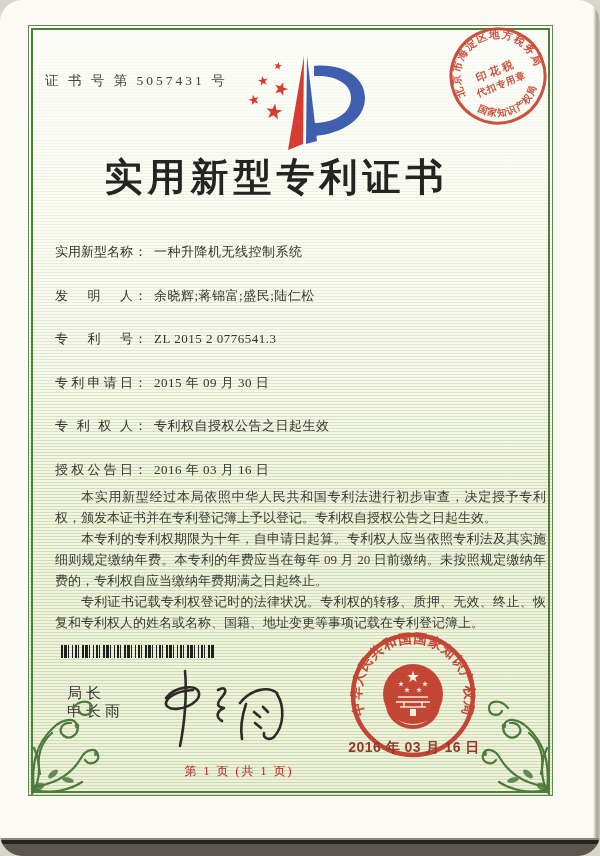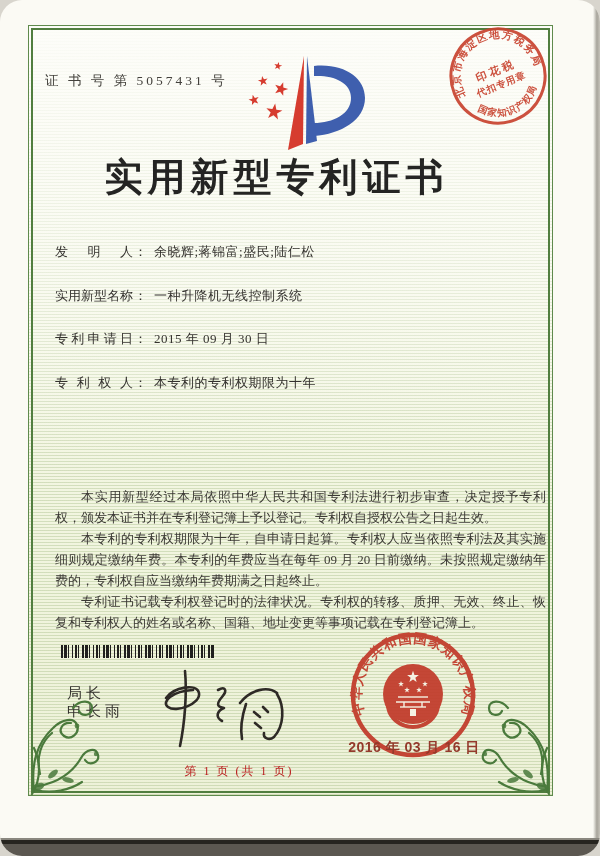--- a/index.html
+++ b/index.html
@@ -91,30 +91,36 @@
       <text font-size="9.5" fill="#c8432f" letter-spacing="1" font-weight="bold">
         <textPath href="#taxBottom" startOffset="50%" text-anchor="middle">国家知识产权局</textPath>
       </text>
     </g>
   </svg>
 
   <div class="title">实用新型专利证书</div>
 
   <div class="fields">
     <div class="frow">
+      <span class="flabel">实用新型名称</span><span class="fcolon">：</span><span class="fvalue">一种升降机无线控制系统</span>
+    </div>
+    <div class="frow">
       <span class="flabel">发明人</span><span class="fcolon">：</span><span class="fvalue">余晓辉;蒋锦富;盛民;陆仁松</span>
     </div>
     <div class="frow">
-      <span class="flabel">实用新型名称</span><span class="fcolon">：</span><span class="fvalue">一种升降机无线控制系统</span>
+      <span class="flabel">专利号</span><span class="fcolon">：</span><span class="fvalue">ZL 2015 2 0776541.3</span>
     </div>
     <div class="frow">
       <span class="flabel">专利申请日</span><span class="fcolon">：</span><span class="fvalue">2015 年 09 月 30 日</span>
     </div>
     <div class="frow">
-      <span class="flabel">专利权人</span><span class="fcolon">：</span><span class="fvalue">本专利的专利权期限为十年</span>
+      <span class="flabel">专利权人</span><span class="fcolon">：</span><span class="fvalue">专利权自授权公告之日起生效</span>
+    </div>
+    <div class="frow">
+      <span class="flabel">授权公告日</span><span class="fcolon">：</span><span class="fvalue">2016 年 03 月 16 日</span>
     </div>
   </div>
 
   <div class="paras">
     <p>本实用新型经过本局依照中华人民共和国专利法进行初步审查，决定授予专利权，颁发本证书并在专利登记簿上予以登记。专利权自授权公告之日起生效。</p>
     <p>本专利的专利权期限为十年，自申请日起算。专利权人应当依照专利法及其实施细则规定缴纳年费。本专利的年费应当在每年 09 月 20 日前缴纳。未按照规定缴纳年费的，专利权自应当缴纳年费期满之日起终止。</p>
     <p>专利证书记载专利权登记时的法律状况。专利权的转移、质押、无效、终止、恢复和专利权人的姓名或名称、国籍、地址变更等事项记载在专利登记簿上。</p>
   </div>
 
   <div class="barcode"></div>

